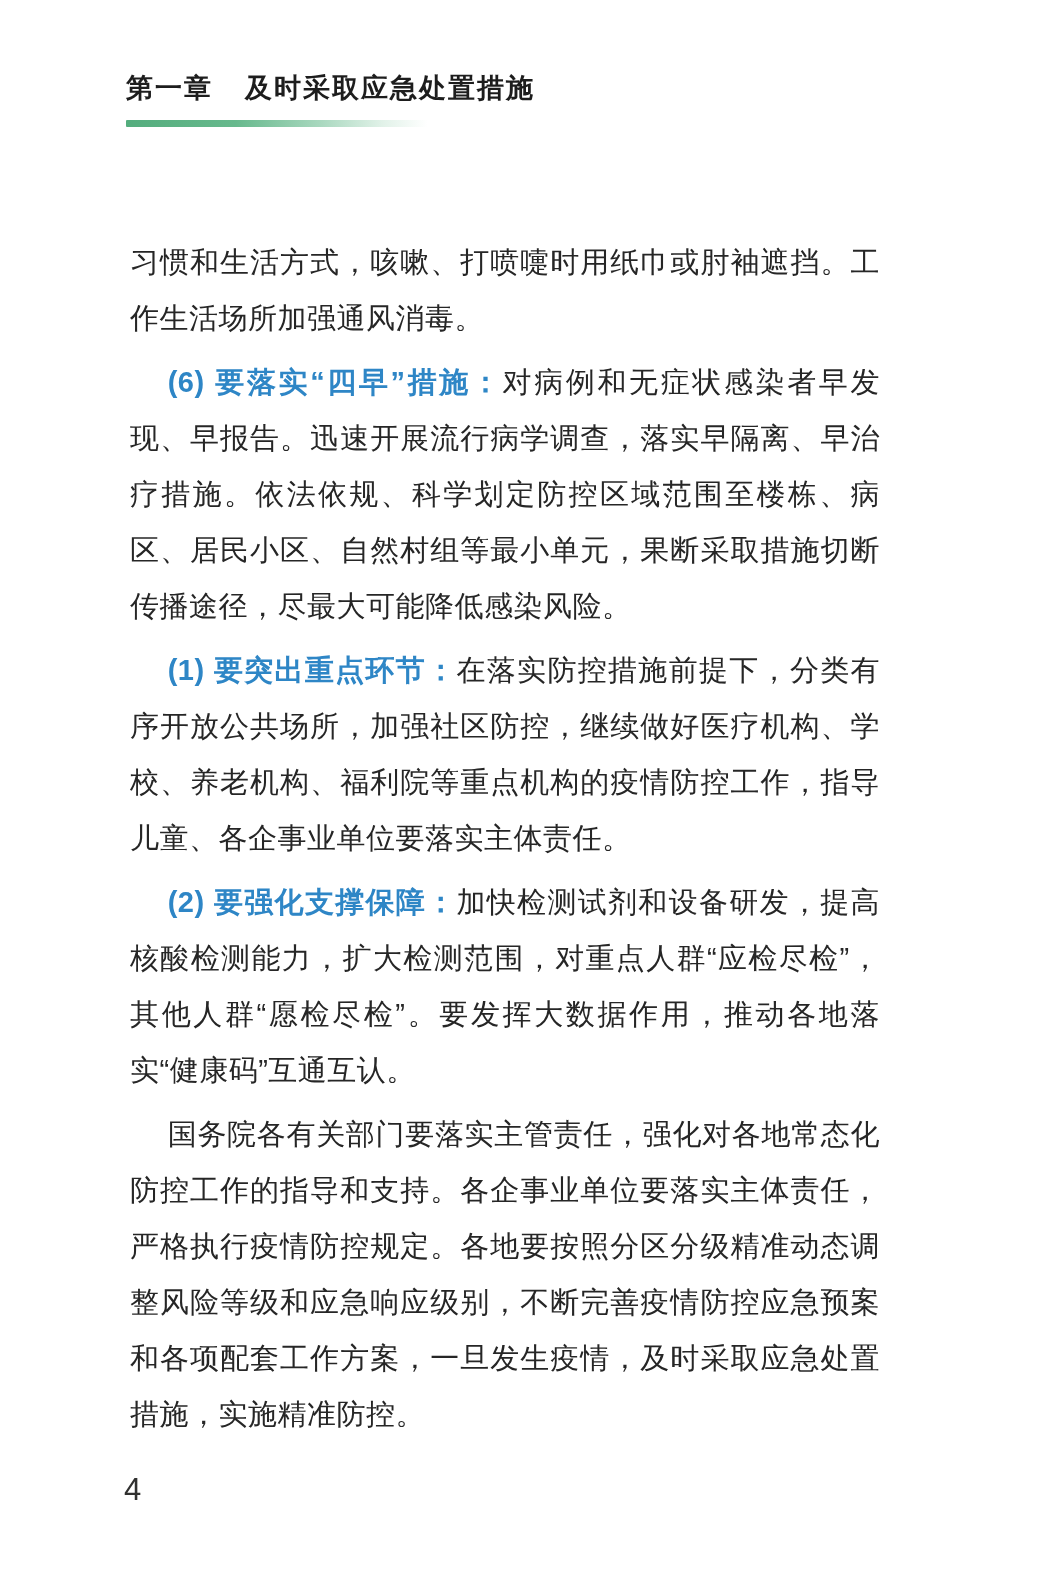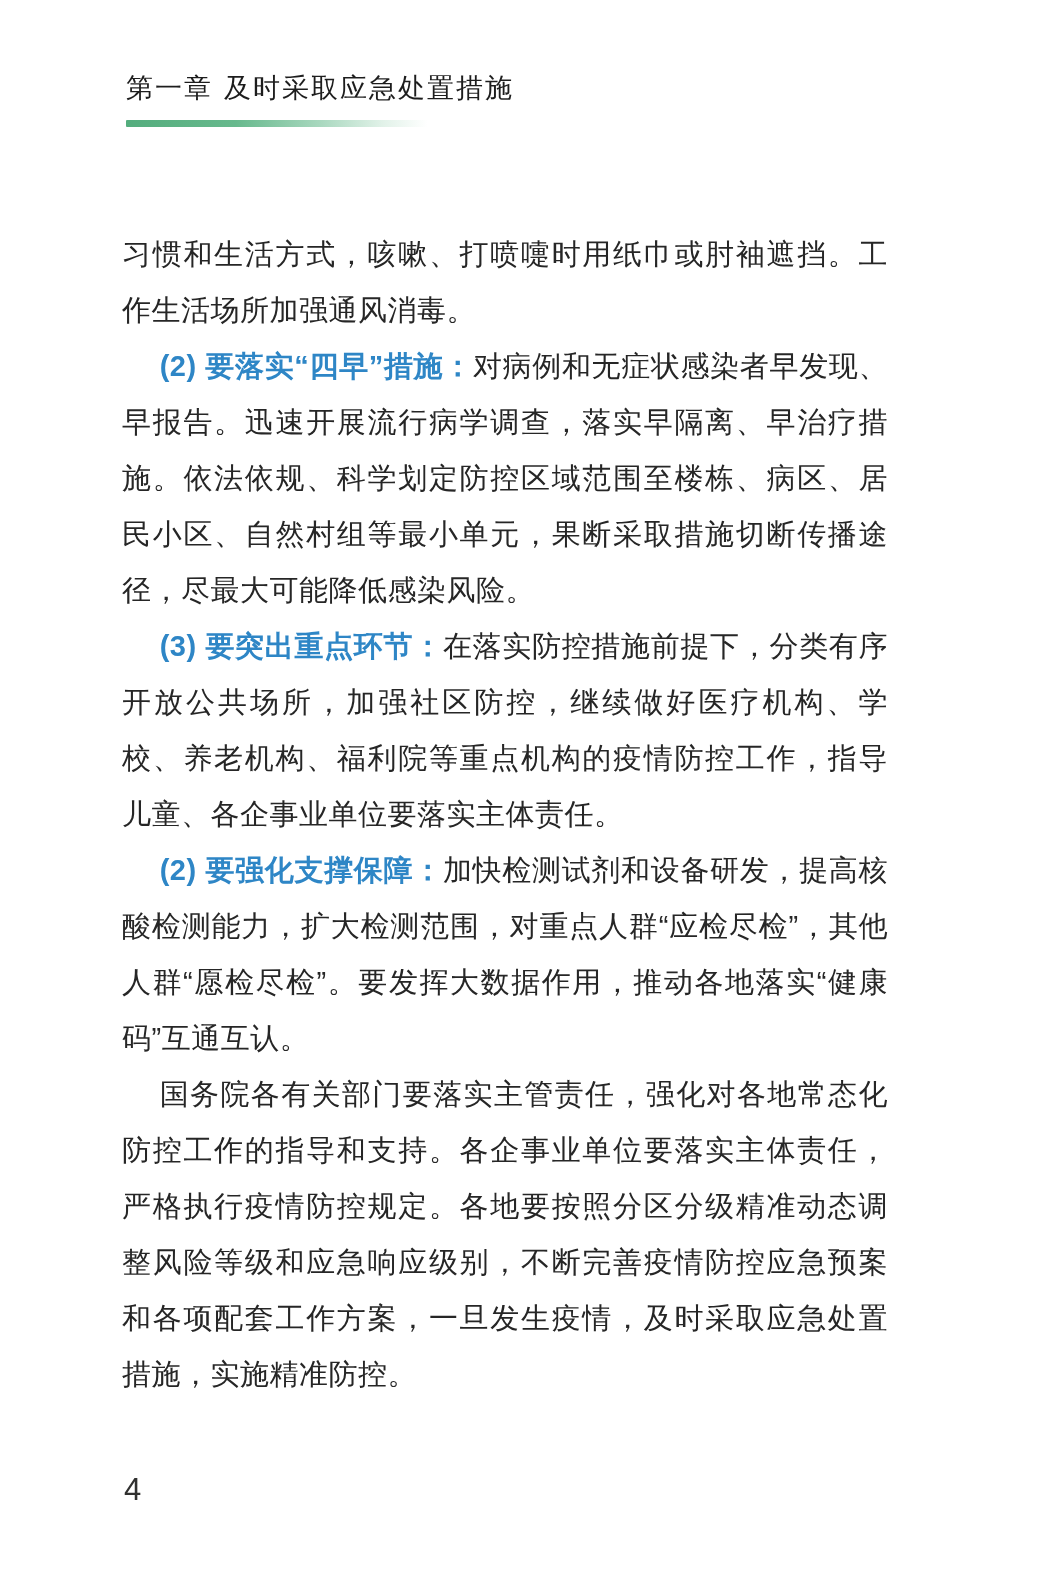--- a/index.html
+++ b/index.html
@@ -18,23 +18,23 @@
 
   
   .chapter-header {
     position: absolute;
     left: 126px;
     top: 70px;
   }
   .chapter-title-row {
     display: flex;
     align-items: baseline;
-    gap: 11px;
+    gap: 32px;
     font-size: 27px;
-    font-weight: normal;
+    font-weight: bold;
     color: #1d1d1d;
     letter-spacing: 2px;
     line-height: 36px;
   }
   .chapter-rule {
     margin-top: 14px;
     width: 314px;
     height: 7px;
     background: linear-gradient(90deg,
       #54ad7d 0%,
@@ -52,21 +52,21 @@
     top: 226px;
     width: 766px;
     font-size: 29px;
     line-height: 56px;
     color: #262626;
     text-align: justify;
     text-justify: inter-character;
     letter-spacing: 0.5px;
   }
   .body-text p {
-    margin: 0;
+    margin: 8px;
     padding: 0;
   }
   .para-indent {
     text-indent: 1.3em;
   }
   .lead {
     color: #2e86c6;
     font-weight: 600;
   }
 
@@ -93,25 +93,25 @@
     <div class="chapter-rule"></div>
   </div>
 
   <div class="body-text">
 
     <p>
       <span>习惯和生活方式，咳嗽、打喷嚏时用纸巾或肘袖遮挡。工作生活场所加强通风消毒。</span>
     </p>
 
     <p class="para-indent">
-      <span class="lead">(2) 要落实“四早”措施：</span><span>对病例和无症状感染者早发现、早报告。迅速开展流行病学调查，落实早隔离、早治疗措施。依法依规、科学划定防控区域范围至楼栋、病区、居民小区、自然村组等最小单元，果断采取措施切断传播途径，尽最大可能降低感染风险。</span>
+      <span class="lead">(6) 要落实“四早”措施：</span><span>对病例和无症状感染者早发现、早报告。迅速开展流行病学调查，落实早隔离、早治疗措施。依法依规、科学划定防控区域范围至楼栋、病区、居民小区、自然村组等最小单元，果断采取措施切断传播途径，尽最大可能降低感染风险。</span>
     </p>
 
     <p class="para-indent">
-      <span class="lead">(3) 要突出重点环节：</span><span>在落实防控措施前提下，分类有序开放公共场所，加强社区防控，继续做好医疗机构、学校、养老机构、福利院等重点机构的疫情防控工作，指导儿童、各企事业单位要落实主体责任。</span>
+      <span class="lead">(1) 要突出重点环节：</span><span>在落实防控措施前提下，分类有序开放公共场所，加强社区防控，继续做好医疗机构、学校、养老机构、福利院等重点机构的疫情防控工作，指导儿童、各企事业单位要落实主体责任。</span>
     </p>
 
     <p class="para-indent">
       <span class="lead">(2) 要强化支撑保障：</span><span>加快检测试剂和设备研发，提高核酸检测能力，扩大检测范围，对重点人群“应检尽检”，其他人群“愿检尽检”。要发挥大数据作用，推动各地落实“健康码”互通互认。</span>
     </p>
 
     <p class="para-indent">
       <span>国务院各有关部门要落实主管责任，强化对各地常态化防控工作的指导和支持。各企事业单位要落实主体责任，严格执行疫情防控规定。各地要按照分区分级精准动态调整风险等级和应急响应级别，不断完善疫情防控应急预案和各项配套工作方案，一旦发生疫情，及时采取应急处置措施，实施精准防控。</span>
     </p>
 

